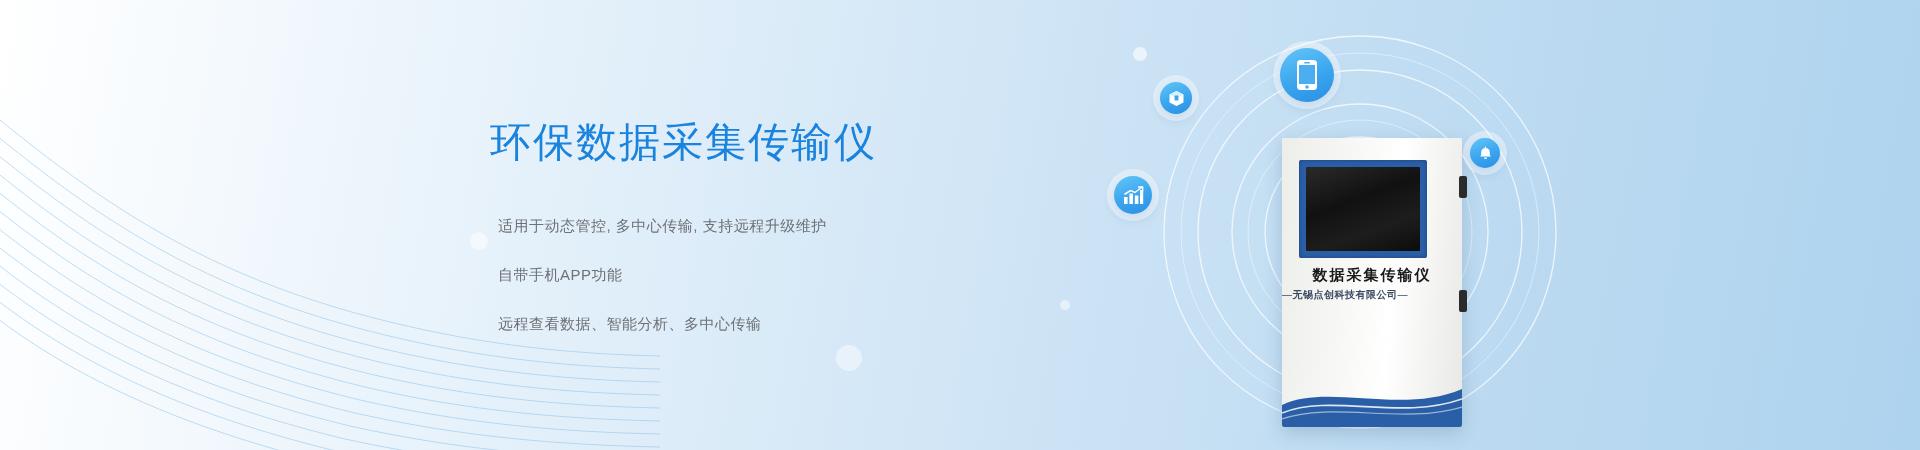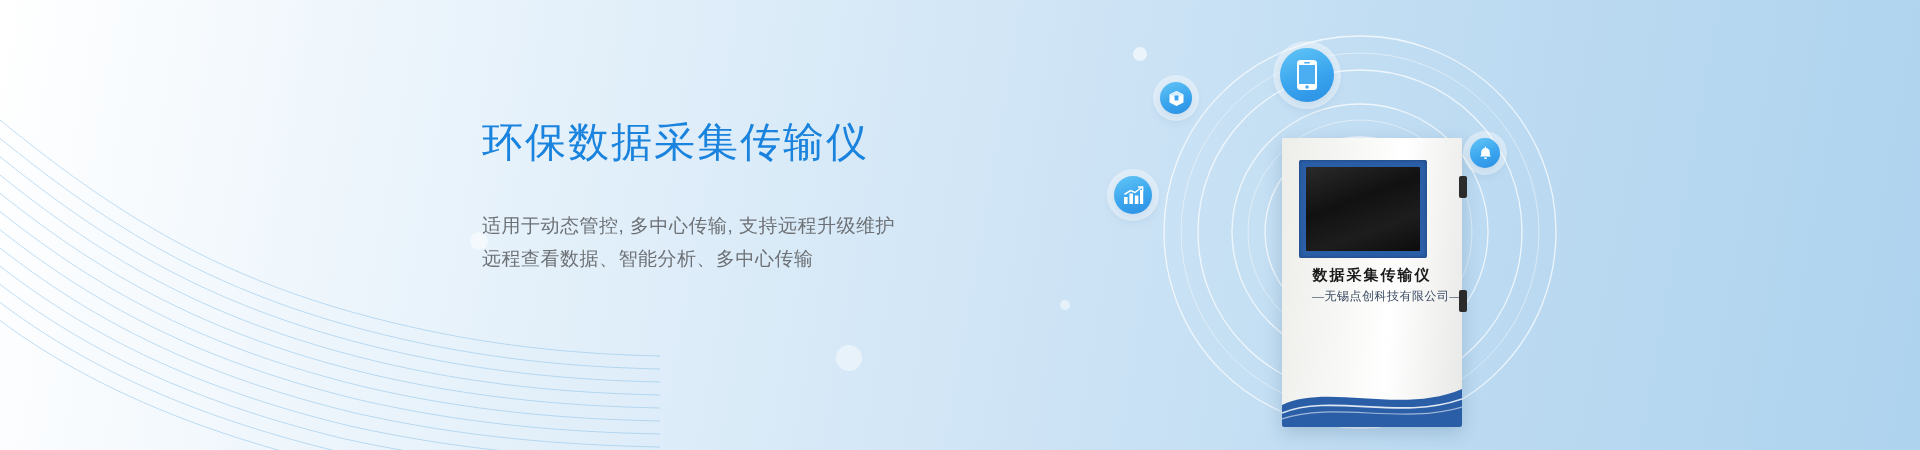--- a/index.html
+++ b/index.html
@@ -17,25 +17,25 @@
   
   .bubble{position:absolute;border-radius:50%;background:rgba(255,255,255,.45);}
   .b1{width:26px;height:26px;left:836px;top:345px;}
   .b2{width:14px;height:14px;left:1133px;top:47px;background:rgba(255,255,255,.6);}
   .b3{width:18px;height:18px;left:470px;top:232px;background:rgba(255,255,255,.5);}
   .b4{width:10px;height:10px;left:1060px;top:300px;background:rgba(255,255,255,.5);}
   
   .copy{position:absolute;left:482px;top:120px;width:560px;}
   .title{
     font-size:41px;line-height:1.1;letter-spacing:2px;color:#1a83dd;
-    font-weight:400;margin:0 0 44px 0;white-space:nowrap;
+    font-weight:400;margin:0 0 44px 8px;white-space:nowrap;
   }
   .sub-line{
-    font-size:19px;line-height:33px;color:#6d7175;letter-spacing:.5px;
-    white-space:nowrap;margin:0;
+    font-size:15px;line-height:33px;color:#6d7175;letter-spacing:.5px;
+    white-space:nowrap;margin:16px;
   }
   
   .stage{position:absolute;left:1060px;top:0;width:560px;height:450px;}
   .rings{position:absolute;left:0;top:0;width:560px;height:450px;}
   
   .device{
     position:absolute;left:222px;top:138px;width:180px;height:289px;
     background:#f2f2f0;
     box-shadow:0 6px 18px rgba(40,80,120,.22);
     border-radius:2px;
@@ -51,23 +51,23 @@
     position:absolute;left:7px;top:7px;width:114px;height:84px;
     background:linear-gradient(160deg,#2a2a2a 0%,#111 40%,#1d1d1d 70%,#0c0c0c 100%);
     border-radius:1px;
   }
   .dev-title{
     position:absolute;left:0;right:0;top:128px;text-align:center;
     font-family:"Liberation Serif","DejaVu Serif",serif;
     font-size:15px;font-weight:700;color:#1a1a1a;letter-spacing:2px;
   }
   .dev-sub{
-    position:absolute;left:0;right:0;top:150px;text-align:right;
+    position:absolute;left:0;right:0;top:150px;text-align:left;
     font-family:"Liberation Serif","DejaVu Serif",serif;
-    font-size:12px;font-weight:400;color:#3b4a63;letter-spacing:.5px;
+    font-size:10px;font-weight:700;color:#3b4a63;letter-spacing:.5px;
   }
   .foot-wave{position:absolute;left:0;bottom:0;width:100%;height:52px;overflow:hidden;}
   .latch{position:absolute;right:-5px;width:8px;height:22px;background:#2b2b2b;border-radius:2px;}
   .latch.l1{top:38px;}
   .latch.l2{top:152px;}
   
   .ficon{
     position:absolute;border-radius:50%;
     background:linear-gradient(160deg,#63c6f7 0%,#3aa5ee 55%,#2b8fe3 100%);
     box-shadow:0 0 0 7px rgba(255,255,255,.42), 0 4px 12px rgba(30,90,150,.25);
@@ -104,20 +104,21 @@
   </div>
 
   <span class="bubble b1"></span>
   <span class="bubble b2"></span>
   <span class="bubble b3"></span>
   <span class="bubble b4"></span>
 
   <div class="copy">
     <h1 class="title">环保数据采集传输仪</h1>
     <p class="sub-line">适用于动态管控, 多中心传输, 支持远程升级维护</p>
+    <p class="sub-line">自带手机APP功能</p>
     <p class="sub-line">远程查看数据、智能分析、多中心传输</p>
   </div>
 
   <div class="stage">
 
     <svg class="rings" viewBox="0 0 560 450" fill="none">
       <g stroke="#ffffff" stroke-width="1.3" opacity=".75" fill="none">
         <circle cx="300" cy="232" r="95"></circle>
         <circle cx="300" cy="232" r="128"></circle>
         <circle cx="300" cy="232" r="162"></circle>

